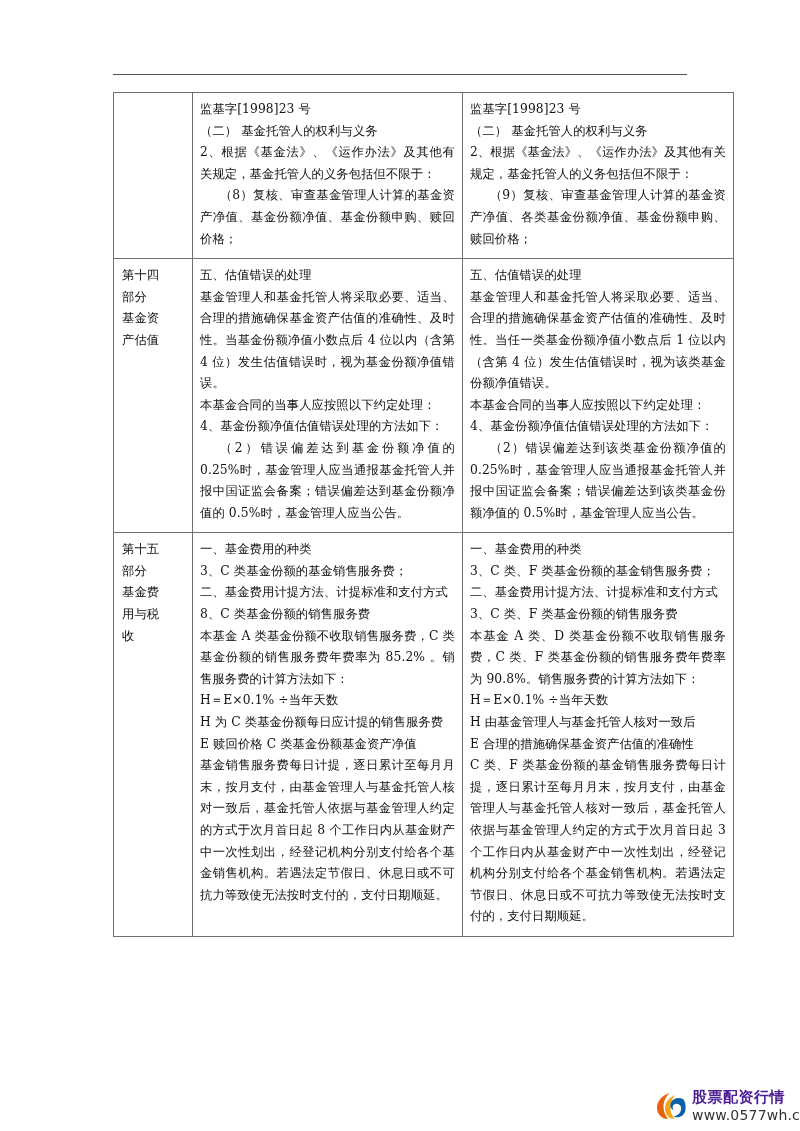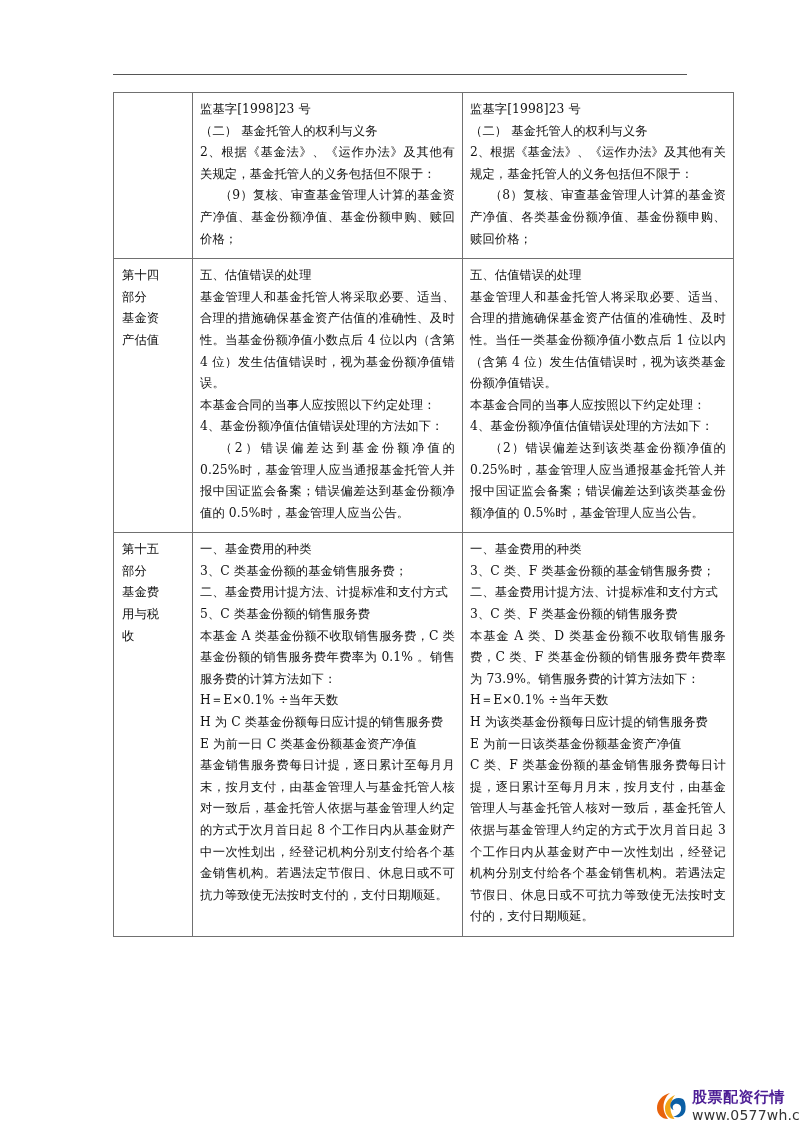--- a/index.html
+++ b/index.html
@@ -116,27 +116,27 @@
 
   <table class="doc-table">
     <tbody>
 
       <tr>
         <td class="col-label"></td>
         <td class="col-left">
           <p class="para">监基字[1998]23 号</p>
           <p class="para">（二）    基金托管人的权利与义务</p>
           <p class="para">2、根据《基金法》、《运作办法》及其他有关规定，基金托管人的义务包括但不限于：</p>
-          <p class="para indent">（9）复核、审查基金管理人计算的基金资产净值、基金份额净值、基金份额申购、赎回价格；</p>
+          <p class="para indent">（8）复核、审查基金管理人计算的基金资产净值、基金份额净值、基金份额申购、赎回价格；</p>
         </td>
         <td class="col-right">
           <p class="para">监基字[1998]23 号</p>
           <p class="para">（二）    基金托管人的权利与义务</p>
           <p class="para">2、根据《基金法》、《运作办法》及其他有关规定，基金托管人的义务包括但不限于：</p>
-          <p class="para indent">（8）复核、审查基金管理人计算的基金资产净值、各类基金份额净值、基金份额申购、赎回价格；</p>
+          <p class="para indent">（9）复核、审查基金管理人计算的基金资产净值、各类基金份额净值、基金份额申购、赎回价格；</p>
         </td>
       </tr>
 
       <tr>
         <td class="col-label">
           <div class="lbl-line">第十四</div>
           <div class="lbl-line">部分</div>
           <div class="lbl-line">基金资</div>
           <div class="lbl-line">产估值</div>
         </td>
@@ -161,36 +161,36 @@
           <div class="lbl-line">第十五</div>
           <div class="lbl-line">部分</div>
           <div class="lbl-line">基金费</div>
           <div class="lbl-line">用与税</div>
           <div class="lbl-line">收</div>
         </td>
         <td class="col-left">
           <p class="para">一、基金费用的种类</p>
           <p class="para">3、C 类基金份额的基金销售服务费；</p>
           <p class="para">二、基金费用计提方法、计提标准和支付方式</p>
-          <p class="para">5、C 类基金份额的销售服务费</p>
-          <p class="para">本基金 A 类基金份额不收取销售服务费，C 类基金份额的销售服务费年费率为 0.1% 。销售服务费的计算方法如下：</p>
+          <p class="para">8、C 类基金份额的销售服务费</p>
+          <p class="para">本基金 A 类基金份额不收取销售服务费，C 类基金份额的销售服务费年费率为 85.2% 。销售服务费的计算方法如下：</p>
           <p class="para">H＝E×0.1% ÷当年天数</p>
           <p class="para">H 为 C 类基金份额每日应计提的销售服务费</p>
-          <p class="para">E 为前一日 C 类基金份额基金资产净值</p>
+          <p class="para">E 赎回价格 C 类基金份额基金资产净值</p>
           <p class="para">基金销售服务费每日计提，逐日累计至每月月末，按月支付，由基金管理人与基金托管人核对一致后，基金托管人依据与基金管理人约定的方式于次月首日起 8 个工作日内从基金财产中一次性划出，经登记机构分别支付给各个基金销售机构。若遇法定节假日、休息日或不可抗力等致使无法按时支付的，支付日期顺延。</p>
         </td>
         <td class="col-right">
           <p class="para">一、基金费用的种类</p>
           <p class="para">3、C 类、F 类基金份额的基金销售服务费；</p>
           <p class="para">二、基金费用计提方法、计提标准和支付方式</p>
           <p class="para">3、C 类、F 类基金份额的销售服务费</p>
-          <p class="para">本基金 A 类、D 类基金份额不收取销售服务费，C 类、F 类基金份额的销售服务费年费率为 73.9%。销售服务费的计算方法如下：</p>
+          <p class="para">本基金 A 类、D 类基金份额不收取销售服务费，C 类、F 类基金份额的销售服务费年费率为 90.8%。销售服务费的计算方法如下：</p>
           <p class="para">H＝E×0.1% ÷当年天数</p>
-          <p class="para">H 为该类基金份额每日应计提的销售服务费</p>
-          <p class="para">E 为前一日该类基金份额基金资产净值</p>
+          <p class="para">H 由基金管理人与基金托管人核对一致后</p>
+          <p class="para">E 合理的措施确保基金资产估值的准确性</p>
           <p class="para">C 类、F 类基金份额的基金销售服务费每日计提，逐日累计至每月月末，按月支付，由基金管理人与基金托管人核对一致后，基金托管人依据与基金管理人约定的方式于次月首日起 3 个工作日内从基金财产中一次性划出，经登记机构分别支付给各个基金销售机构。若遇法定节假日、休息日或不可抗力等致使无法按时支付的，支付日期顺延。</p>
         </td>
       </tr>
     </tbody>
   </table>
 
   <div class="watermark">
     <div class="wm-mark">
       <svg viewBox="0 0 64 64" width="32" height="32" aria-hidden="true">
         <path d="M30 6 C14 10 4 22 4 36 C4 48 13 58 26 58 C20 50 17 42 17 34 C17 22 22 12 30 6 Z" fill="#e8620c"></path>

